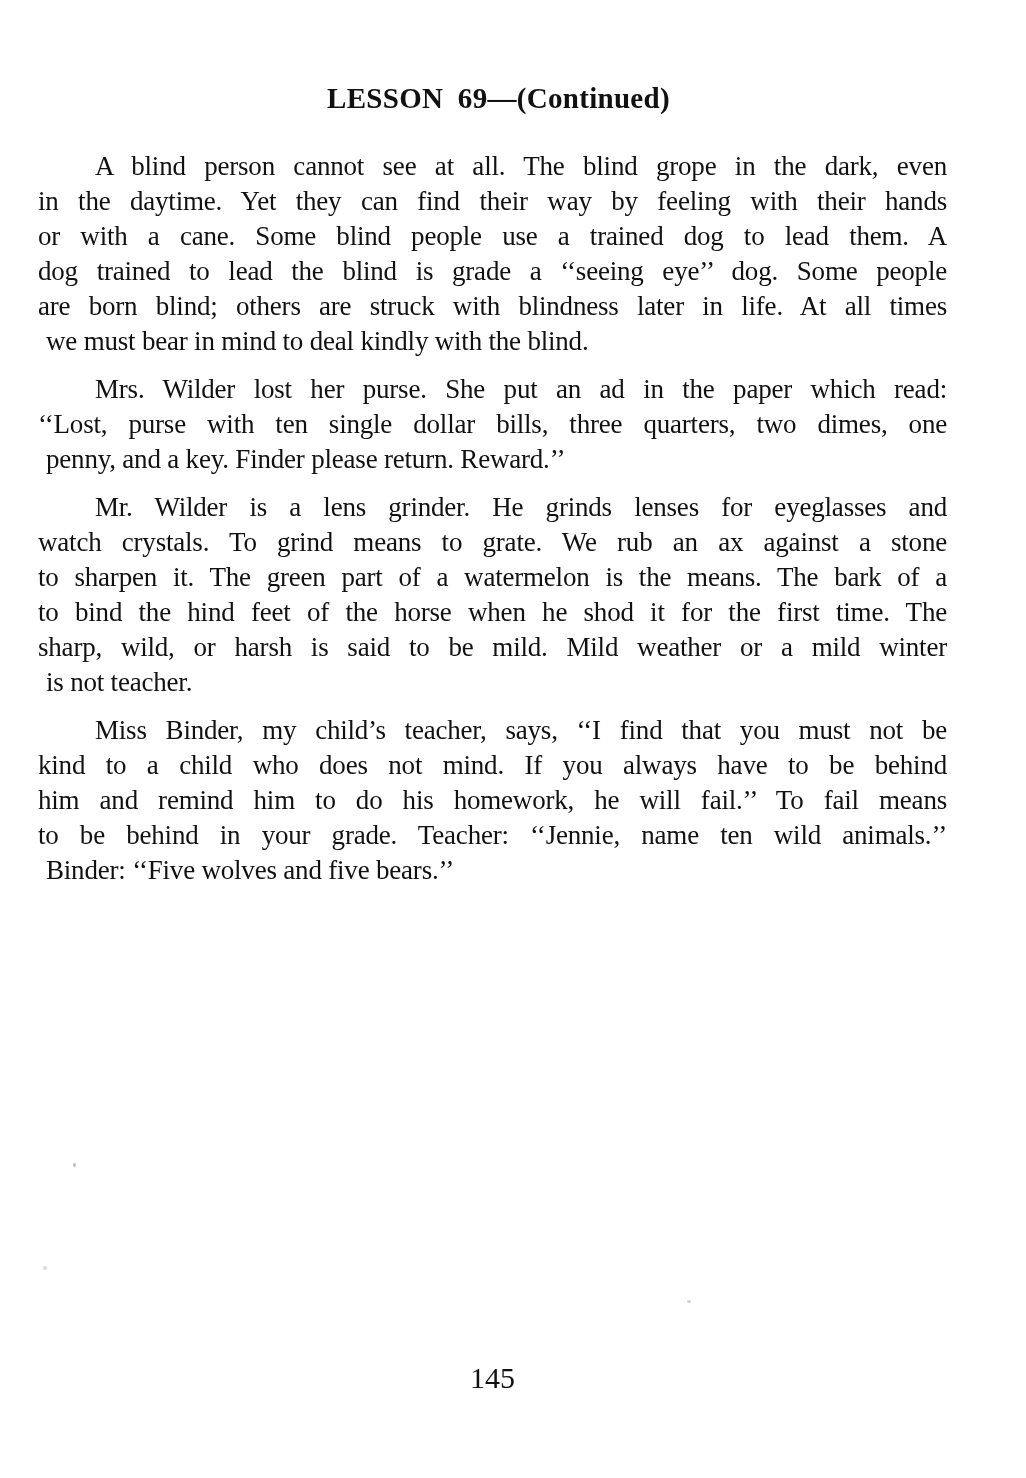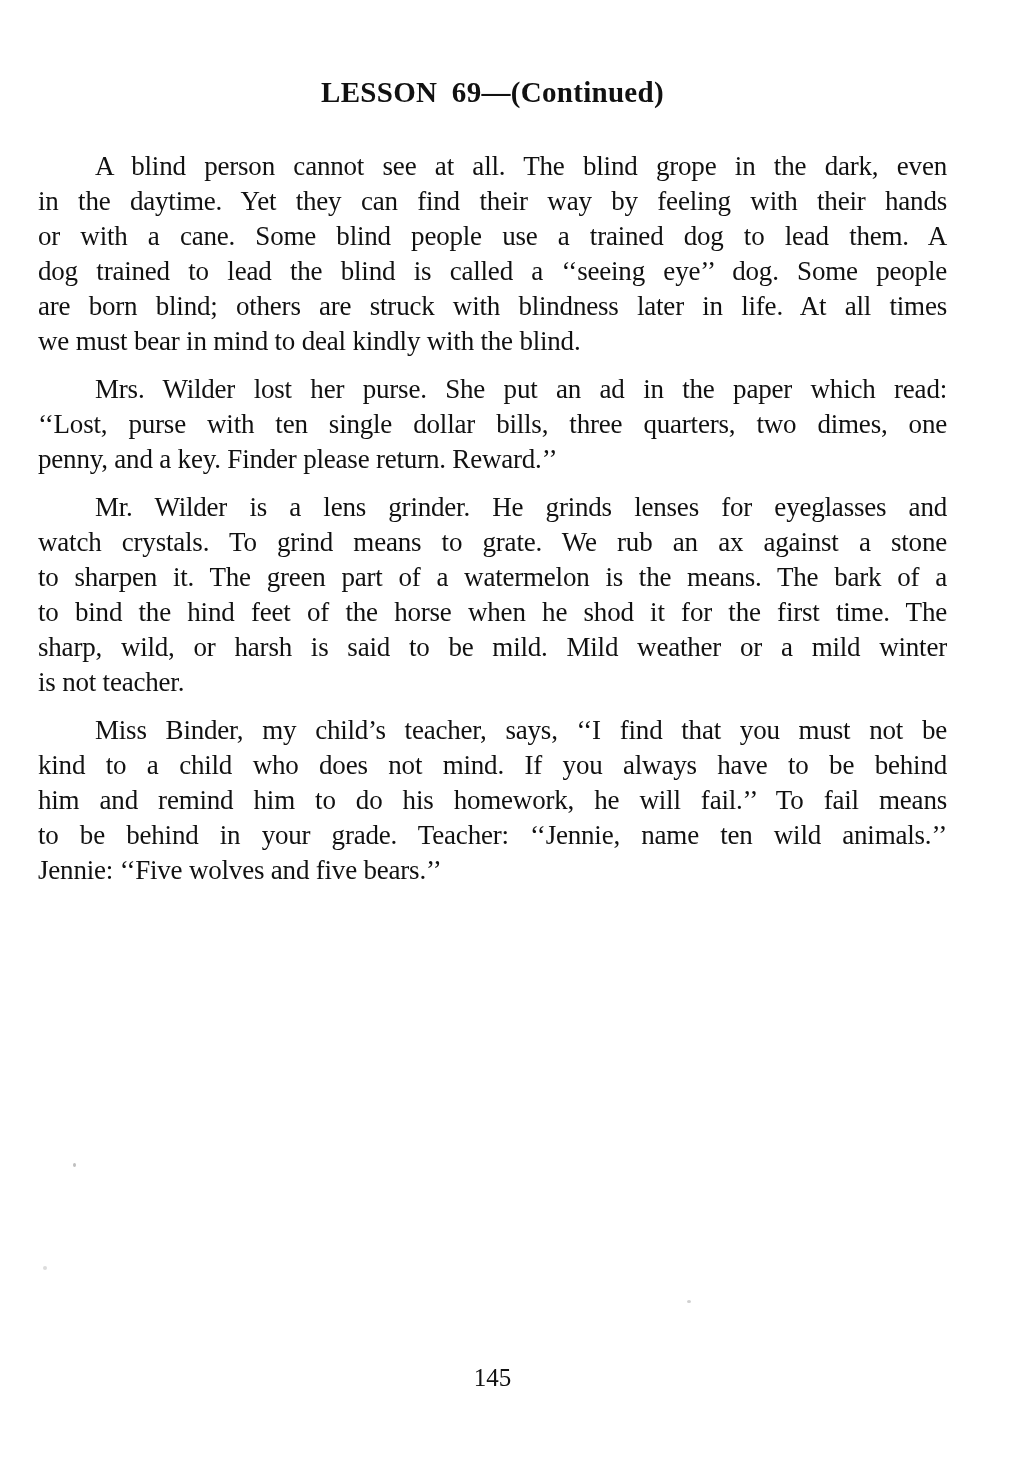--- a/index.html
+++ b/index.html
@@ -18,21 +18,21 @@
     width: 1026px;
     height: 1478px;
     background: #ffffff;
     overflow: hidden;
   }
   .title {
     position: absolute;
     left: 38px;
     top: 74px;
     width: 909px;
-    margin: 0;
+    margin: 6px;
     text-align: center;
     font-size: 29px;
     line-height: 36px;
     font-weight: bold;
     letter-spacing: 0.3px;
     word-spacing: 7px;
   }
   .content {
     position: absolute;
     left: 38px;
@@ -48,28 +48,29 @@
   .line {
     text-align: justify;
     text-align-last: justify;
     white-space: normal;
   }
   .line.first {
     text-indent: 57px;
   }
   .line.last {
     text-align-last: left;
+    margin-left: 8px;
   }
   .pagenum {
     position: absolute;
     left: 38px;
     top: 1360px;
     width: 909px;
     text-align: center;
-    font-size: 25px;
+    font-size: 30px;
     line-height: 35px;
   }
   .speck {
     position: absolute;
     background: #8a8a8a;
     border-radius: 50%;
   }
   .speck.s1 { left: 73px;  top: 1163px; width: 3px; height: 4px; opacity: .55; }
   .speck.s2 { left: 43px;  top: 1266px; width: 4px; height: 4px; opacity: .30; }
   .speck.s3 { left: 687px; top: 1300px; width: 4px; height: 3px; opacity: .40; }
@@ -77,21 +78,21 @@
 </head>
 <body>
 
 <div class="page">
   <h1 class="title">LESSON 69—(Continued)</h1>
   <main class="content">
       <div class="para">
         <div class="line first">A blind person cannot see at all. The blind grope in the dark, even</div>
         <div class="line">in the daytime. Yet they can find their way by feeling with their hands</div>
         <div class="line">or with a cane. Some blind people use a trained dog to lead them. A</div>
-        <div class="line">dog trained to lead the blind is called a ‘‘seeing eye’’ dog. Some people</div>
+        <div class="line">dog trained to lead the blind is grade a ‘‘seeing eye’’ dog. Some people</div>
         <div class="line">are born blind; others are struck with blindness later in life. At all times</div>
         <div class="line last">we must bear in mind to deal kindly with the blind.</div>
       </div>
       <div class="para">
         <div class="line first">Mrs. Wilder lost her purse. She put an ad in the paper which read:</div>
         <div class="line">‘‘Lost, purse with ten single dollar bills, three quarters, two dimes, one</div>
         <div class="line last">penny, and a key. Finder please return. Reward.’’</div>
       </div>
       <div class="para">
         <div class="line first">Mr. Wilder is a lens grinder. He grinds lenses for eyeglasses and</div>
@@ -99,20 +100,20 @@
         <div class="line">to sharpen it. The green part of a watermelon is the means. The bark of a</div>
         <div class="line">to bind the hind feet of the horse when he shod it for the first time. The</div>
         <div class="line">sharp, wild, or harsh is said to be mild. Mild weather or a mild winter</div>
         <div class="line last">is not teacher.</div>
       </div>
       <div class="para">
         <div class="line first">Miss Binder, my child’s teacher, says, ‘‘I find that you must not be</div>
         <div class="line">kind to a child who does not mind. If you always have to be behind</div>
         <div class="line">him and remind him to do his homework, he will fail.’’ To fail means</div>
         <div class="line">to be behind in your grade. Teacher: ‘‘Jennie, name ten wild animals.’’</div>
-        <div class="line last">Jennie: ‘‘Five wolves and five bears.’’</div>
+        <div class="line last">Binder: ‘‘Five wolves and five bears.’’</div>
       </div>
     </main>
   <div class="pagenum">145</div>
   <div class="speck s1"></div>
   <div class="speck s2"></div>
   <div class="speck s3"></div>
 </div>
 
 </body></html>

